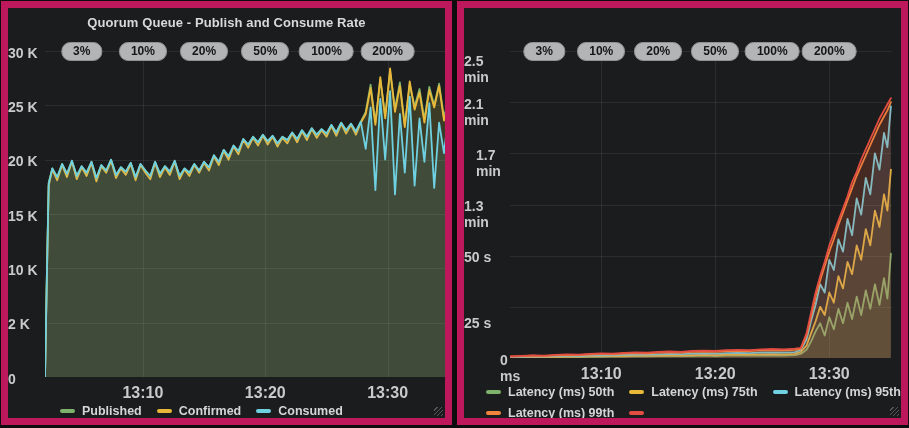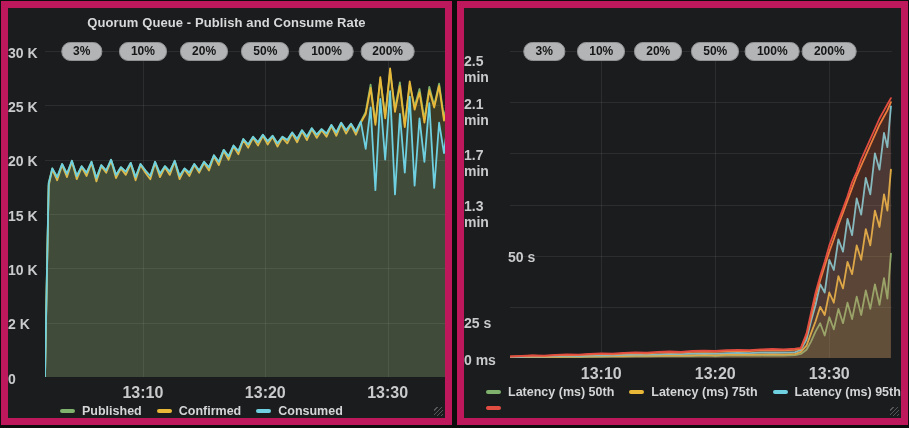--- a/index.html
+++ b/index.html
@@ -87,20 +87,24 @@
         </div>
         <div class="legend-item">
           <span class="legend-swatch" style="background: rgb(234, 184, 57);"></span>
           <span class="legend-label">Latency (ms) 75th</span>
         </div>
         <div class="legend-item">
           <span class="legend-swatch" style="background: rgb(110, 208, 224);"></span>
           <span class="legend-label">Latency (ms) 95th</span>
         </div>
         <div class="legend-item">
+          <span class="legend-swatch" style="background: rgb(239, 132, 60);"></span>
+          <span class="legend-label">Latency (ms) 99th</span>
+        </div>
+        <div class="legend-item">
           <span class="legend-swatch" style="background: rgb(226, 77, 66);"></span>
         </div>
       </div>
     <div class="resize-handle"></div>
   <svg width="382" height="307" style="position: absolute; left: 46px; top: 43px;">
         <line x1="0" y1="307.5" x2="382" y2="307.5" stroke="rgba(255,255,255,0.08)" stroke-width="1"></line>
         <line x1="0" y1="256.5" x2="382" y2="256.5" stroke="rgba(255,255,255,0.08)" stroke-width="1"></line>
         <line x1="0" y1="205.5" x2="382" y2="205.5" stroke="rgba(255,255,255,0.08)" stroke-width="1"></line>
         <line x1="0" y1="154.5" x2="382" y2="154.5" stroke="rgba(255,255,255,0.08)" stroke-width="1"></line>
         <line x1="0" y1="102.5" x2="382" y2="102.5" stroke="rgba(255,255,255,0.08)" stroke-width="1"></line>
@@ -113,25 +117,25 @@
         <polyline points="0.0,306.6 11.4,306.4 22.8,306.4 34.2,306.2 45.6,306.2 57.0,306.0 68.4,306.0 79.8,305.8 91.2,305.8 102.6,305.6 114.0,305.6 125.4,305.4 136.8,305.4 148.2,305.2 159.6,305.2 171.0,305.0 182.4,305.0 193.9,304.7 205.3,305.0 216.7,304.7 228.1,304.5 239.5,304.7 250.9,304.5 262.3,304.3 273.7,304.5 285.1,304.1 290.8,302.9 296.5,298.8 301.0,290.6 305.6,280.4 310.2,272.2 314.7,284.5 319.3,266.1 323.8,278.3 328.4,257.9 333.0,272.2 337.5,251.7 342.1,268.1 346.7,245.6 351.2,264.0 355.8,239.5 360.3,257.9 364.9,233.3 369.5,253.8 374.0,227.2 377.4,247.6 380.9,202.6" fill="none" stroke="#7EB26D" stroke-width="1.8" stroke-linejoin="round" stroke-linecap="round"></polyline>
         <polygon points="0.0,307.0 0.0,306.4 11.4,306.2 22.8,306.0 34.2,306.0 45.6,305.8 57.0,305.6 68.4,305.6 79.8,305.4 91.2,305.2 102.6,305.2 114.0,305.0 125.4,304.7 136.8,304.7 148.2,304.5 159.6,304.3 171.0,304.3 182.4,304.1 193.9,303.9 205.3,304.1 216.7,303.7 228.1,303.5 239.5,303.7 250.9,303.3 262.3,303.1 273.7,303.3 285.1,302.9 290.8,300.9 296.5,294.7 301.0,282.4 305.6,270.2 310.2,255.8 314.7,264.0 319.3,241.5 323.8,251.7 328.4,225.1 333.0,237.4 337.5,210.8 342.1,223.1 346.7,194.4 351.2,208.8 355.8,178.1 360.3,194.4 364.9,159.6 369.5,176.0 374.0,143.3 377.4,159.6 380.9,118.7 380.9,307.0" fill="#EAB839" fill-opacity="0.11"></polygon>
         <polyline points="0.0,306.4 11.4,306.2 22.8,306.0 34.2,306.0 45.6,305.8 57.0,305.6 68.4,305.6 79.8,305.4 91.2,305.2 102.6,305.2 114.0,305.0 125.4,304.7 136.8,304.7 148.2,304.5 159.6,304.3 171.0,304.3 182.4,304.1 193.9,303.9 205.3,304.1 216.7,303.7 228.1,303.5 239.5,303.7 250.9,303.3 262.3,303.1 273.7,303.3 285.1,302.9 290.8,300.9 296.5,294.7 301.0,282.4 305.6,270.2 310.2,255.8 314.7,264.0 319.3,241.5 323.8,251.7 328.4,225.1 333.0,237.4 337.5,210.8 342.1,223.1 346.7,194.4 351.2,208.8 355.8,178.1 360.3,194.4 364.9,159.6 369.5,176.0 374.0,143.3 377.4,159.6 380.9,118.7" fill="none" stroke="#EAB839" stroke-width="1.8" stroke-linejoin="round" stroke-linecap="round"></polyline>
         <polygon points="0.0,307.0 0.0,306.0 11.4,305.8 22.8,305.4 34.2,305.6 45.6,305.2 57.0,304.7 68.4,305.0 79.8,304.5 91.2,304.1 102.6,304.3 114.0,303.9 125.4,303.5 136.8,303.7 148.2,303.3 159.6,302.9 171.0,303.1 182.4,302.7 193.9,302.5 205.3,302.7 216.7,302.1 228.1,301.9 239.5,302.1 250.9,301.5 262.3,301.3 273.7,301.5 285.1,301.1 290.8,298.8 296.5,288.6 301.0,270.2 305.6,253.8 310.2,233.3 314.7,241.5 319.3,208.8 323.8,219.0 328.4,188.3 333.0,200.6 337.5,167.8 342.1,184.2 346.7,147.4 351.2,163.7 355.8,126.9 360.3,143.3 364.9,102.3 369.5,118.7 374.0,81.9 377.4,96.2 380.9,55.3 380.9,307.0" fill="#6ED0E0" fill-opacity="0.11"></polygon>
         <polyline points="0.0,306.0 11.4,305.8 22.8,305.4 34.2,305.6 45.6,305.2 57.0,304.7 68.4,305.0 79.8,304.5 91.2,304.1 102.6,304.3 114.0,303.9 125.4,303.5 136.8,303.7 148.2,303.3 159.6,302.9 171.0,303.1 182.4,302.7 193.9,302.5 205.3,302.7 216.7,302.1 228.1,301.9 239.5,302.1 250.9,301.5 262.3,301.3 273.7,301.5 285.1,301.1 290.8,298.8 296.5,288.6 301.0,270.2 305.6,253.8 310.2,233.3 314.7,241.5 319.3,208.8 323.8,219.0 328.4,188.3 333.0,200.6 337.5,167.8 342.1,184.2 346.7,147.4 351.2,163.7 355.8,126.9 360.3,143.3 364.9,102.3 369.5,118.7 374.0,81.9 377.4,96.2 380.9,55.3" fill="none" stroke="#6ED0E0" stroke-width="1.8" stroke-linejoin="round" stroke-linecap="round"></polyline>
         <polygon points="0.0,307.0 0.0,305.6 11.4,305.2 22.8,304.7 34.2,305.2 45.6,304.3 57.0,303.9 68.4,304.1 79.8,303.5 91.2,302.9 102.6,303.3 114.0,302.5 125.4,302.1 136.8,302.5 148.2,301.7 159.6,301.3 171.0,301.7 182.4,300.9 193.9,300.7 205.3,300.9 216.7,300.2 228.1,299.8 239.5,300.2 250.9,299.4 262.3,299.2 273.7,299.4 285.1,298.8 290.8,297.8 296.5,284.5 301.0,266.1 305.6,245.6 310.2,229.2 314.7,214.9 319.3,200.6 323.8,188.3 328.4,174.0 333.0,161.7 337.5,149.4 342.1,137.1 346.7,124.8 351.2,114.6 355.8,104.4 360.3,94.1 364.9,83.9 369.5,73.7 374.0,65.5 377.4,59.4 380.9,51.2 380.9,307.0" fill="#EF843C" fill-opacity="0.11"></polygon>
         <polyline points="0.0,305.6 11.4,305.2 22.8,304.7 34.2,305.2 45.6,304.3 57.0,303.9 68.4,304.1 79.8,303.5 91.2,302.9 102.6,303.3 114.0,302.5 125.4,302.1 136.8,302.5 148.2,301.7 159.6,301.3 171.0,301.7 182.4,300.9 193.9,300.7 205.3,300.9 216.7,300.2 228.1,299.8 239.5,300.2 250.9,299.4 262.3,299.2 273.7,299.4 285.1,298.8 290.8,297.8 296.5,284.5 301.0,266.1 305.6,245.6 310.2,229.2 314.7,214.9 319.3,200.6 323.8,188.3 328.4,174.0 333.0,161.7 337.5,149.4 342.1,137.1 346.7,124.8 351.2,114.6 355.8,104.4 360.3,94.1 364.9,83.9 369.5,73.7 374.0,65.5 377.4,59.4 380.9,51.2" fill="none" stroke="#EF843C" stroke-width="1.8" stroke-linejoin="round" stroke-linecap="round"></polyline>
         <polygon points="0.0,307.0 0.0,305.4 11.4,305.0 22.8,304.3 34.2,304.7 45.6,303.9 57.0,303.3 68.4,303.7 79.8,302.9 91.2,302.3 102.6,302.7 114.0,301.9 125.4,301.3 136.8,301.7 148.2,300.9 159.6,300.5 171.0,300.9 182.4,300.0 193.9,299.6 205.3,300.0 216.7,299.2 228.1,298.8 239.5,299.2 250.9,298.4 262.3,298.0 273.7,298.4 285.1,297.6 290.8,296.8 296.5,282.4 301.0,262.0 305.6,241.5 310.2,225.1 314.7,210.8 319.3,194.4 323.8,182.2 328.4,169.9 333.0,157.6 337.5,145.3 342.1,131.0 346.7,120.8 351.2,108.5 355.8,98.2 360.3,88.0 364.9,77.8 369.5,67.5 374.0,59.4 377.4,53.2 380.9,47.1 380.9,307.0" fill="#E24D42" fill-opacity="0.11"></polygon>
         <polyline points="0.0,305.4 11.4,305.0 22.8,304.3 34.2,304.7 45.6,303.9 57.0,303.3 68.4,303.7 79.8,302.9 91.2,302.3 102.6,302.7 114.0,301.9 125.4,301.3 136.8,301.7 148.2,300.9 159.6,300.5 171.0,300.9 182.4,300.0 193.9,299.6 205.3,300.0 216.7,299.2 228.1,298.8 239.5,299.2 250.9,298.4 262.3,298.0 273.7,298.4 285.1,297.6 290.8,296.8 296.5,282.4 301.0,262.0 305.6,241.5 310.2,225.1 314.7,210.8 319.3,194.4 323.8,182.2 328.4,169.9 333.0,157.6 337.5,145.3 342.1,131.0 346.7,120.8 351.2,108.5 355.8,98.2 360.3,88.0 364.9,77.8 369.5,67.5 374.0,59.4 377.4,53.2 380.9,47.1" fill="none" stroke="#E24D42" stroke-width="1.8" stroke-linejoin="round" stroke-linecap="round"></polyline>
       </svg>
-      <div class="ylabel" style="left: 0px; width: 39px; top: 343.5px;">0 ms</div>
+      <div class="ylabel" style="left: 0px; width: 39px; top: 343.5px; padding-left: 36px;">0 ms</div>
       <div class="ylabel" style="left: 0px; width: 39px; top: 292.333px; margin-top: 15px;">25 s</div>
-      <div class="ylabel" style="left: 0px; width: 39px; top: 241.167px; margin-left: 44px;">50 s</div>
+      <div class="ylabel" style="left: 0px; width: 39px; top: 241.167px;">50 s</div>
       <div class="ylabel" style="left: 0px; width: 39px; top: 190px;">1.3 min</div>
-      <div class="ylabel" style="left: 0px; width: 39px; top: 138.833px;">1.7 min</div>
+      <div class="ylabel" style="left: 0px; width: 39px; top: 138.833px; padding-left: 12px;">1.7 min</div>
       <div class="ylabel" style="left: 0px; width: 39px; top: 87.6667px;">2.1 min</div>
       <div class="ylabel" style="left: 0px; width: 39px; top: 45px;">2.5 min</div>
       <div class="xlabel" style="left: 111.224px; top: 357px;">13:10</div>
       <div class="xlabel" style="left: 225.254px; top: 357px;">13:20</div>
       <div class="xlabel" style="left: 339.284px; top: 357px;">13:30</div>
       <div class="pill" style="left: 80.209px; top: 34px;">3%</div>
       <div class="pill" style="left: 137.224px; top: 34px;">10%</div>
       <div class="pill" style="left: 194.239px; top: 34px;">20%</div>
       <div class="pill" style="left: 251.254px; top: 34px;">50%</div>
       <div class="pill" style="left: 308.269px; top: 34px;">100%</div>

